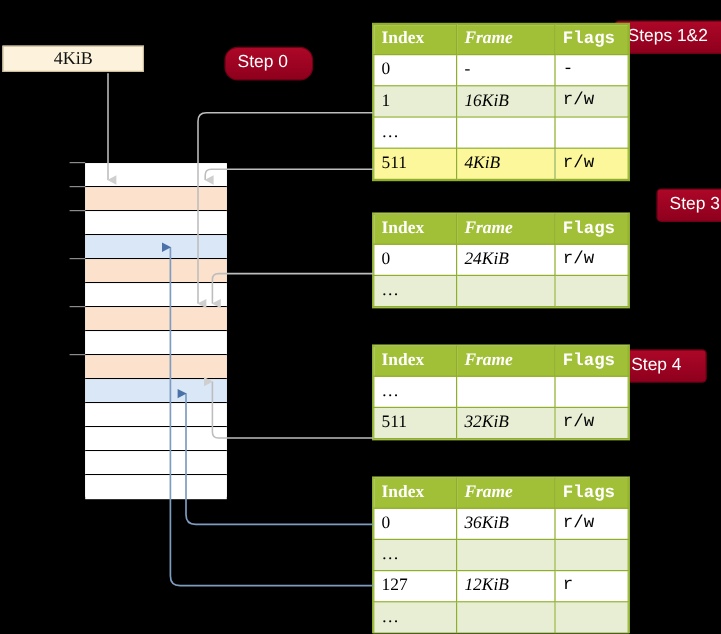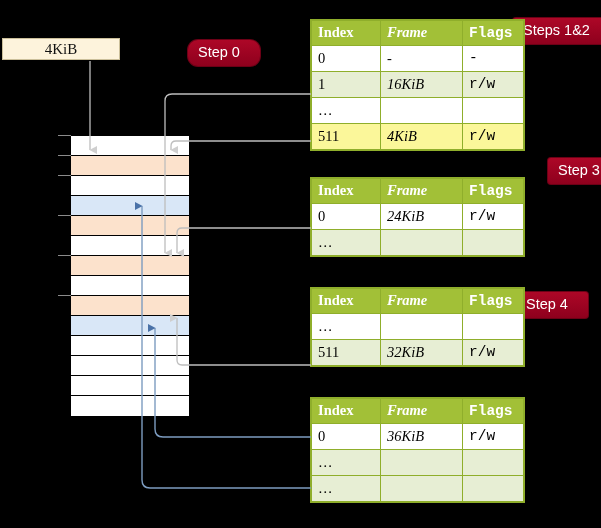--- a/index.html
+++ b/index.html
@@ -243,20 +243,25 @@
       <tbody>
         <tr class="row-white">
           <td class="col-index">0</td>
           <td class="col-frame">36KiB</td>
           <td class="col-flags">r/w</td>
         </tr>
         <tr class="row-tint">
           <td class="col-index">…</td>
           <td class="col-frame"></td>
           <td class="col-flags"></td>
+        </tr>
+        <tr class="row-white">
+          <td class="col-index">127</td>
+          <td class="col-frame">12KiB</td>
+          <td class="col-flags">r</td>
         </tr>
         <tr class="row-tint">
           <td class="col-index">…</td>
           <td class="col-frame"></td>
           <td class="col-flags"></td>
         </tr>
       </tbody>
     </table>
 
   <svg id="wires" viewBox="0 0 601 528">

